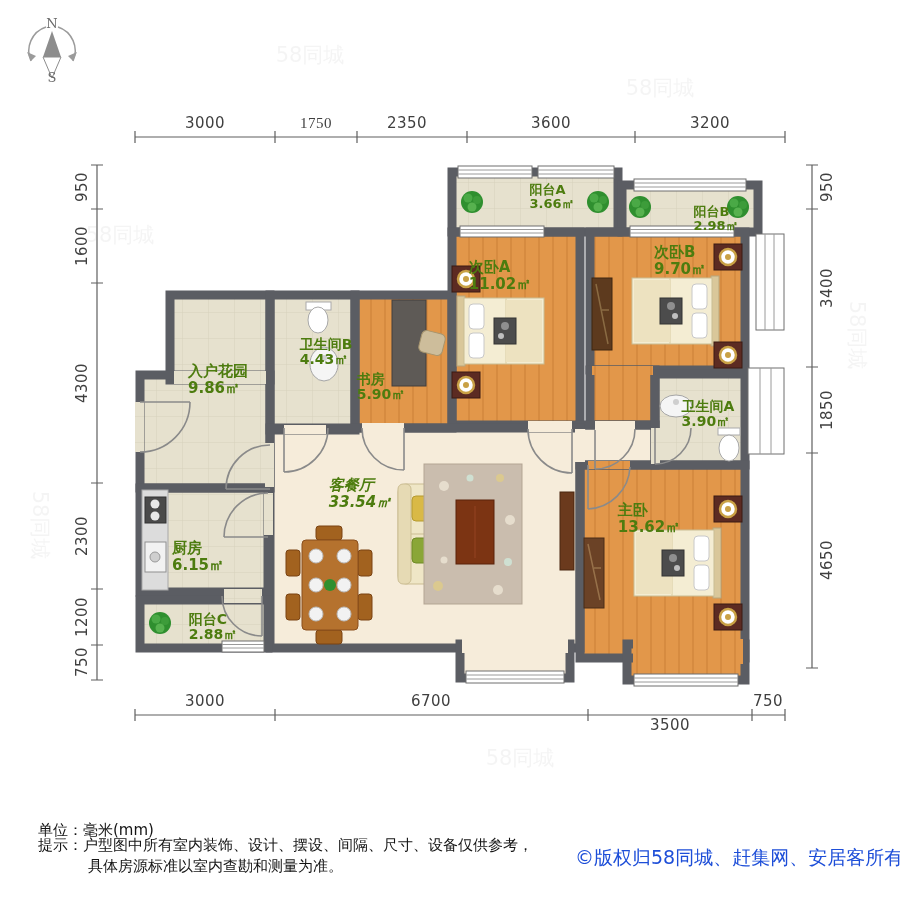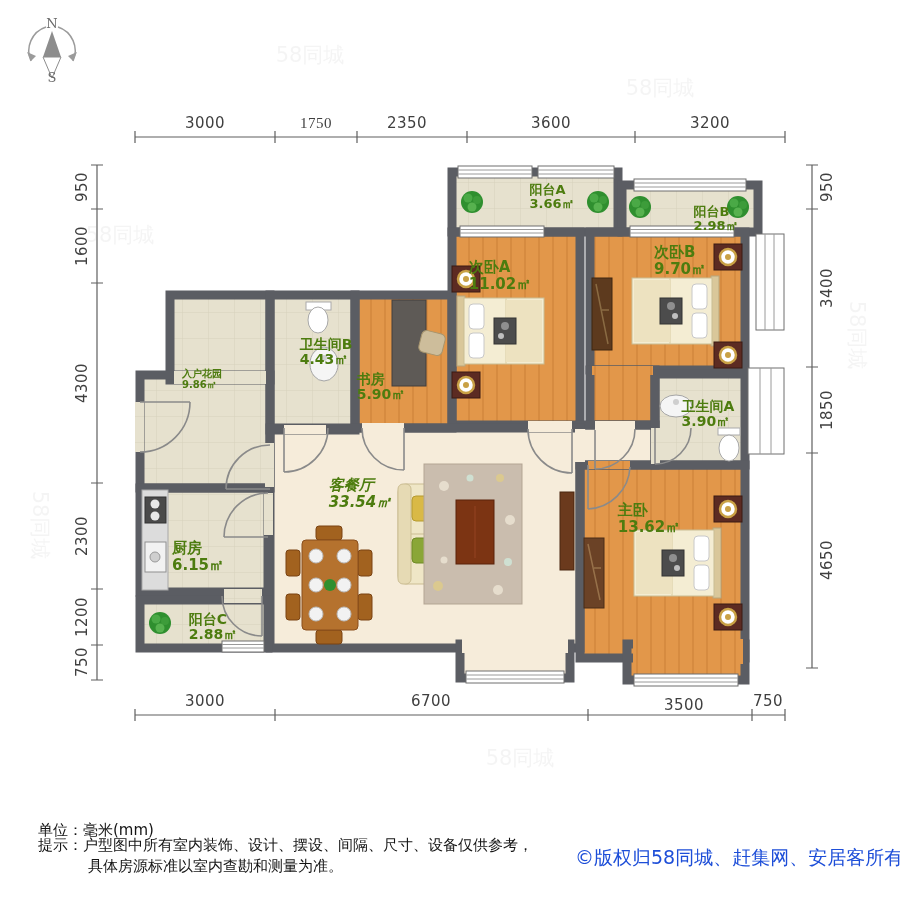--- a/index.html
+++ b/index.html
@@ -284,21 +284,21 @@
   <div class="wm" style="left:120px;top:235px;">58同城</div>
 
   <div class="dim" style="left:205px;top:123px;">3000</div>
   <div class="dim" style="left:316px;top:123px;font-family:Liberation Serif, serif;">1750</div>
   <div class="dim" style="left:400px;top:123px;margin-left:7px;">2350</div>
   <div class="dim" style="left:551px;top:123px;">3600</div>
   <div class="dim" style="left:710px;top:123px;">3200</div>
 
   <div class="dim" style="left:205px;top:701px;">3000</div>
   <div class="dim" style="left:431px;top:701px;">6700</div>
-  <div class="dim" style="left:670px;top:705px;margin-left:14px;">3500</div>
+  <div class="dim" style="left:670px;top:725px;">3500</div>
   <div class="dim" style="left:768px;top:701px;">750</div>
 
   <div class="dim vert" style="left:82px;top:187px;">950</div>
   <div class="dim vert" style="left:82px;top:246px;">1600</div>
   <div class="dim vert" style="left:82px;top:383px;">4300</div>
   <div class="dim vert" style="left:82px;top:536px;">2300</div>
   <div class="dim vert" style="left:82px;top:617px;">1200</div>
   <div class="dim vert" style="left:82px;top:662px;">750</div>
 
   <div class="dim vert" style="left:827px;top:187px;">950</div>
@@ -323,21 +323,21 @@
     <div class="room-area">9.70㎡</div>
   </div>
   <div class="lbl" style="left:306px;top:352px;font-size:14px;margin-left:20px;">
     <div class="room-name">卫生间B</div>
     <div class="room-area">4.43㎡</div>
   </div>
   <div class="lbl" style="left:381px;top:387px;font-size:14px;">
     <div class="room-name">书房</div>
     <div class="room-area">5.90㎡</div>
   </div>
-  <div class="lbl" style="left:202px;top:379px;font-size:10px;">
+  <div class="lbl" style="left:218px;top:379px;font-size:15px;">
     <div class="room-name">入户花园</div>
     <div class="room-area">9.86㎡</div>
   </div>
   <div class="lbl" style="left:708px;top:414px;font-size:14px;">
     <div class="room-name">卫生间A</div>
     <div class="room-area">3.90㎡</div>
   </div>
   <div class="lbl" style="left:360px;top:493px;font-size:15px;font-style:italic;">
     <div class="room-name">客餐厅</div>
     <div class="room-area">33.54㎡</div>

